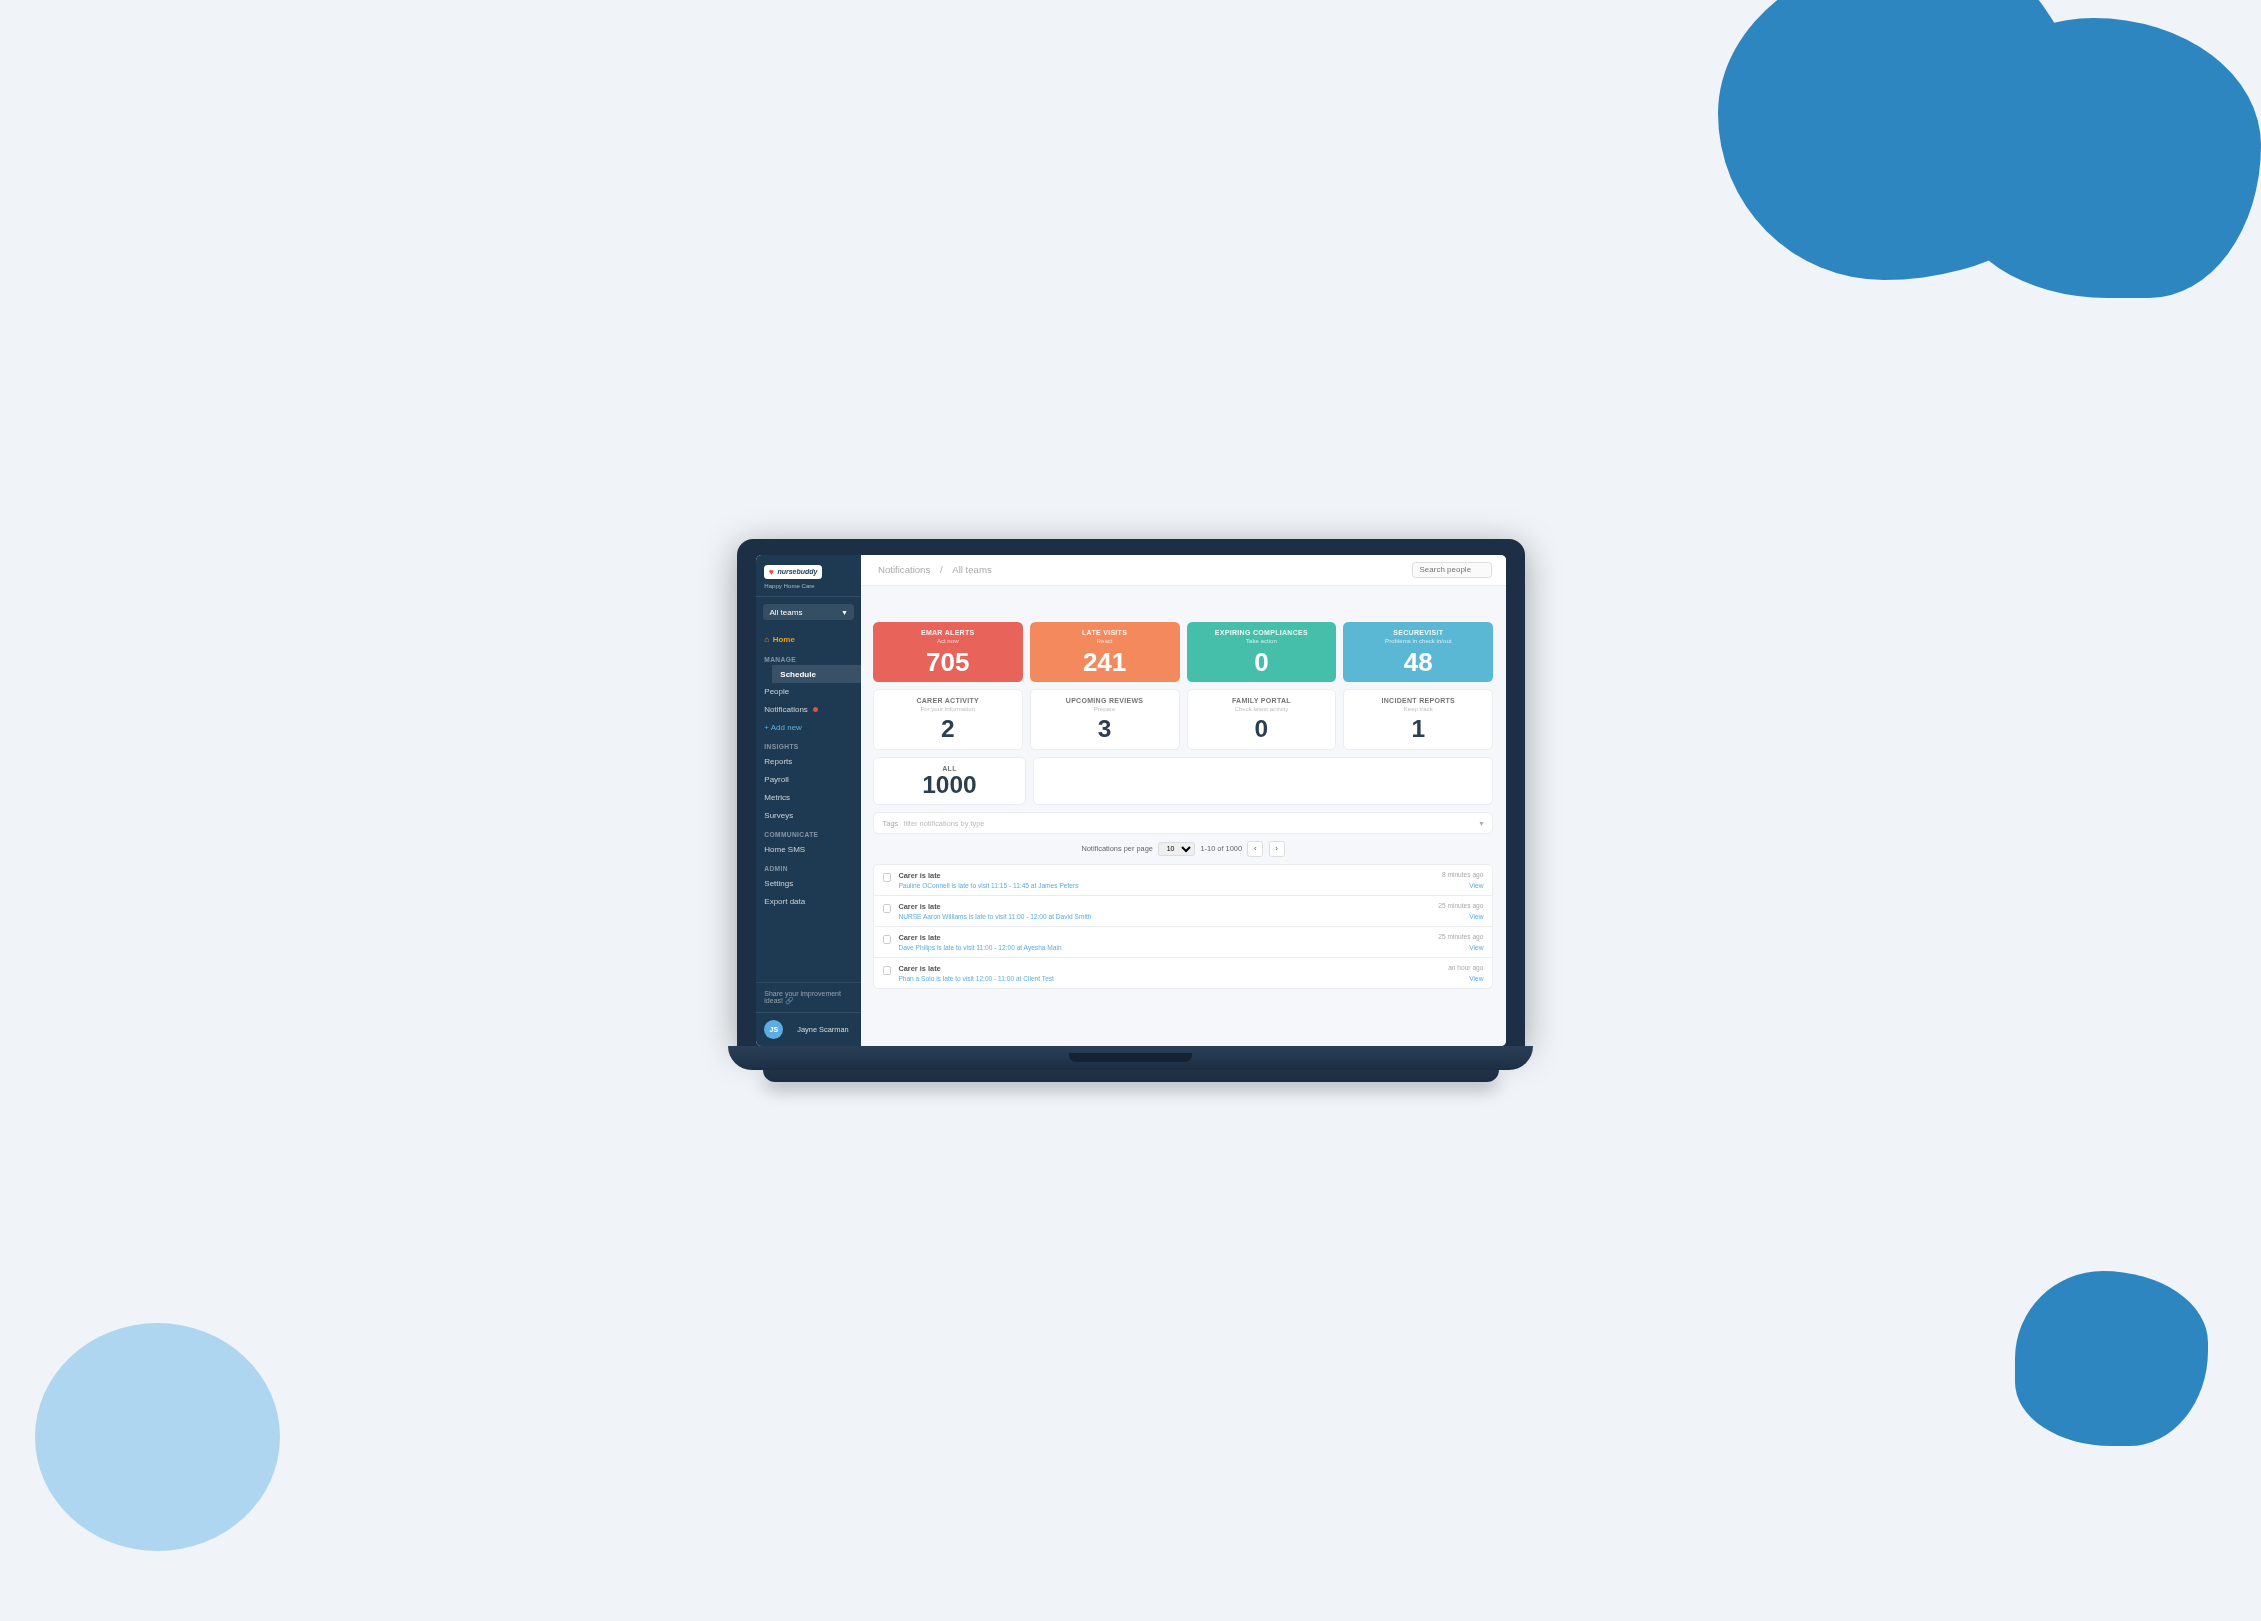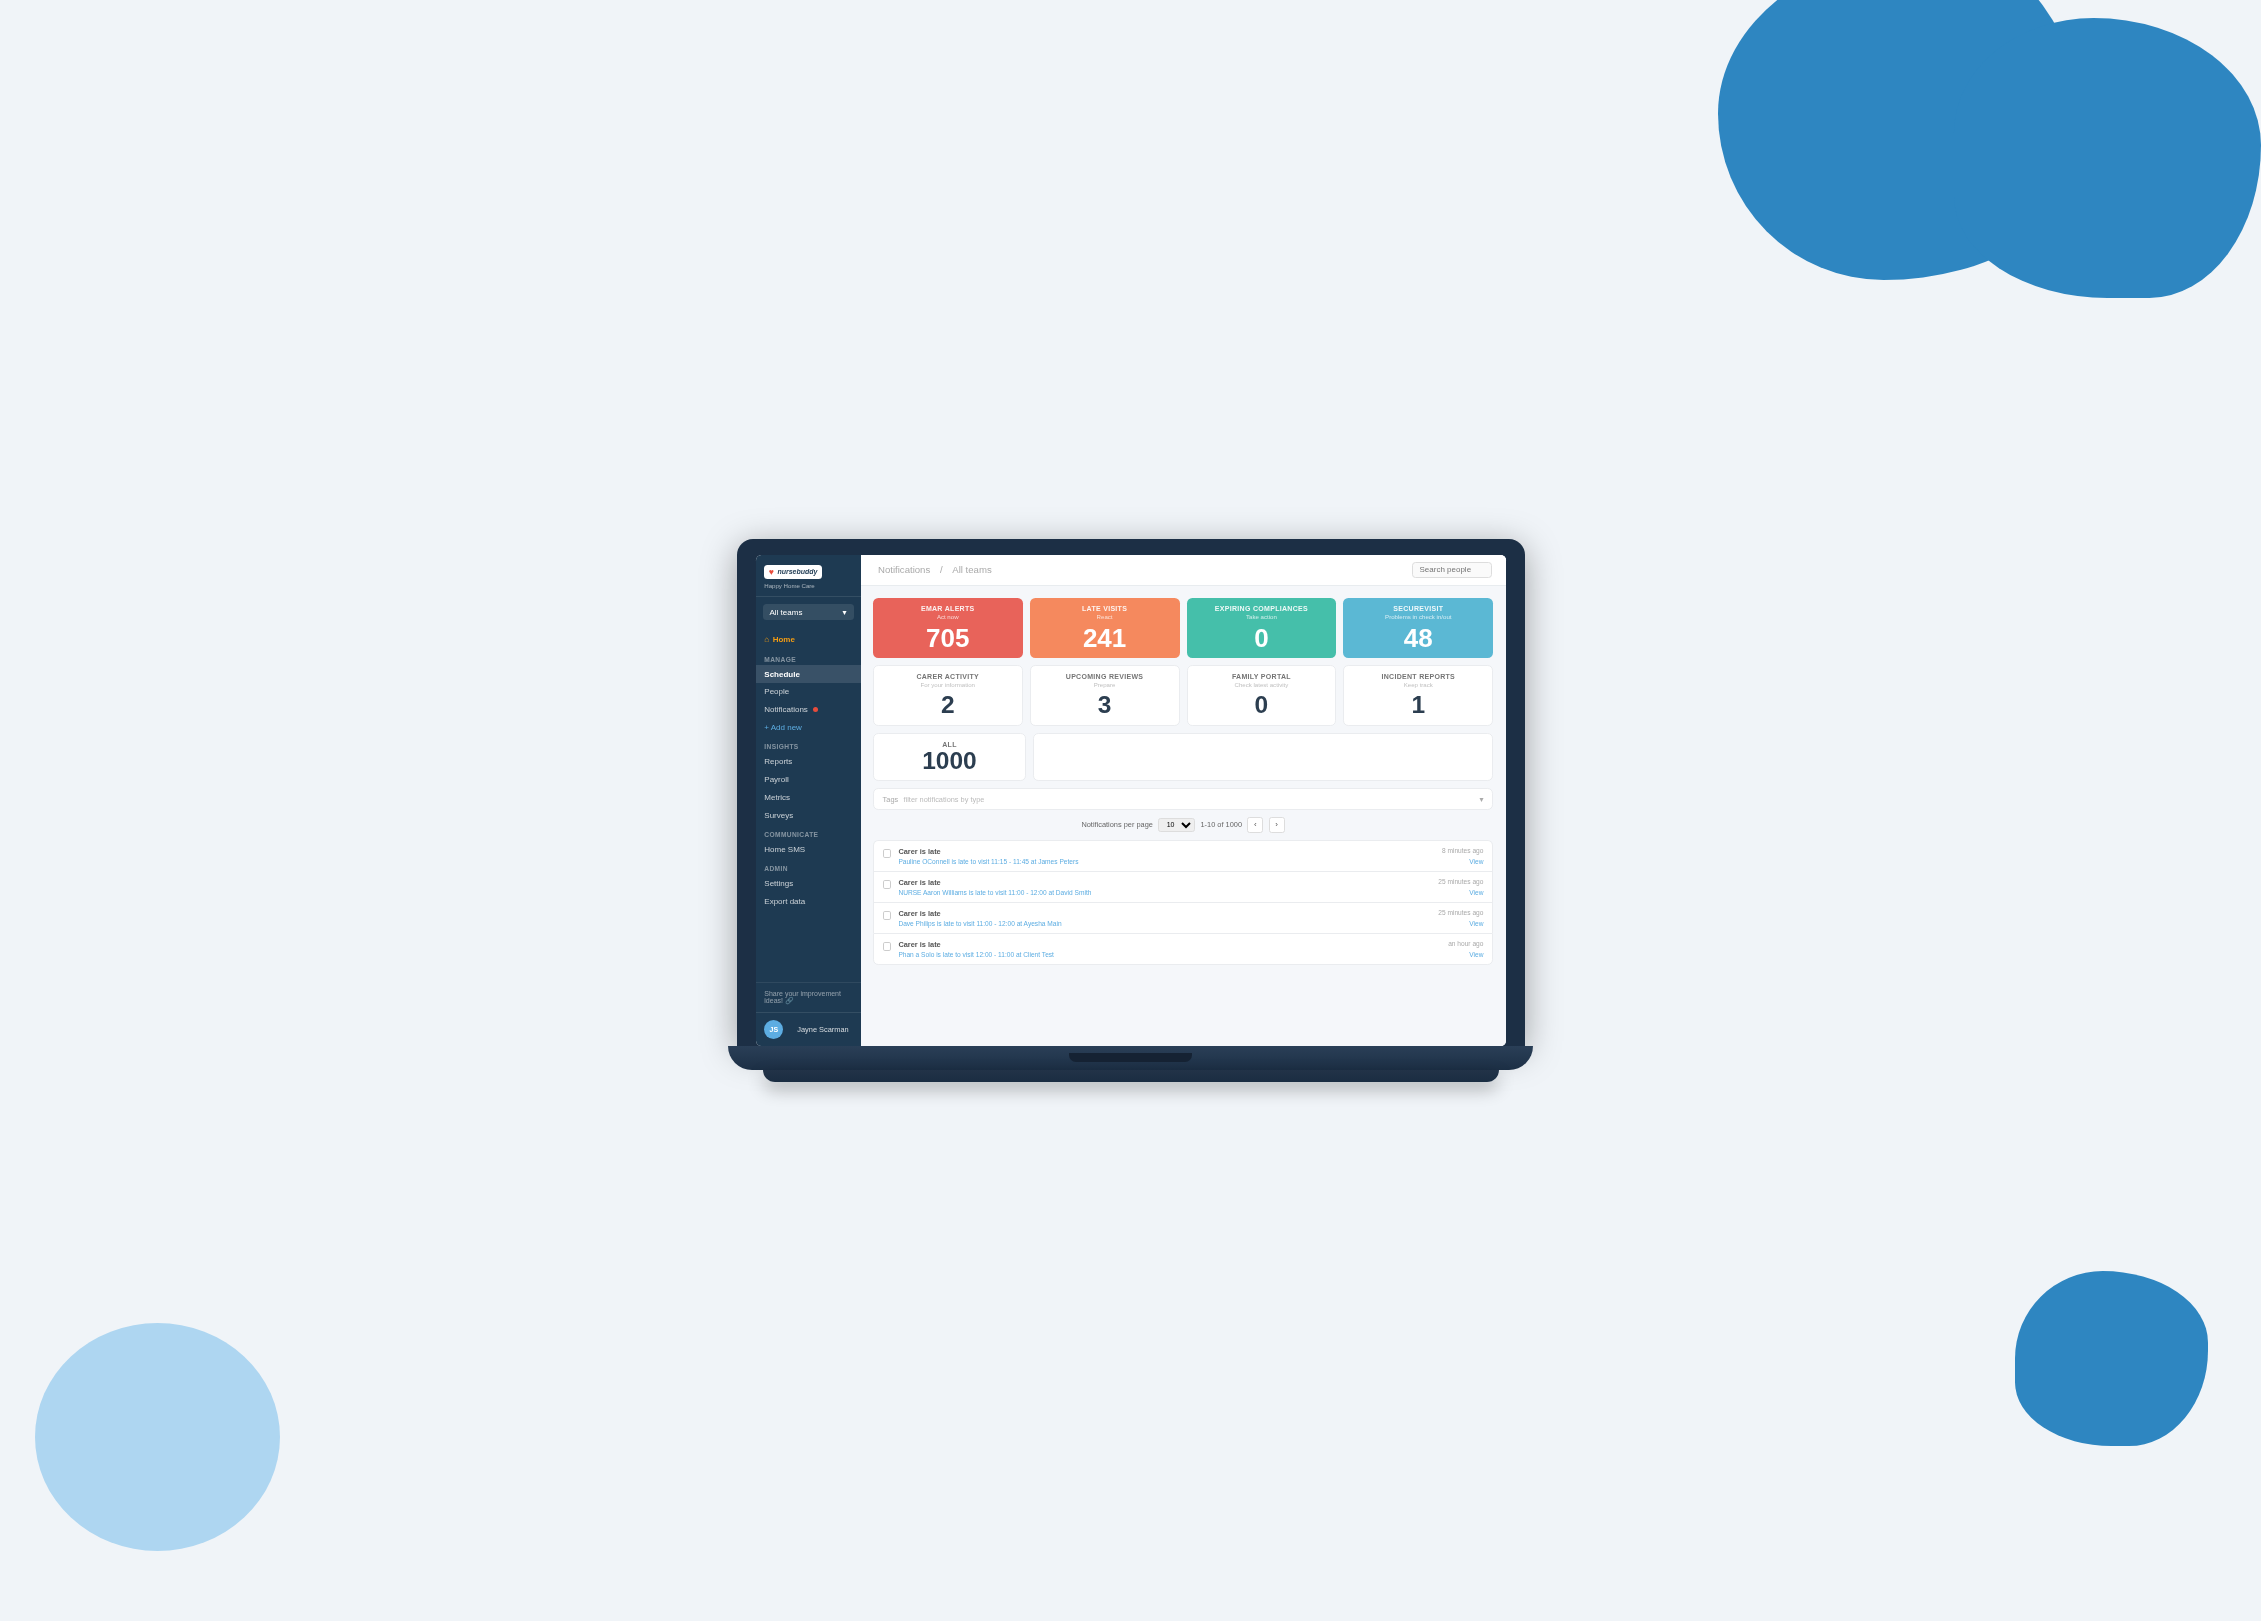--- a/index.html
+++ b/index.html
@@ -154,20 +154,21 @@
       cursor: pointer;
       display: flex;
       align-items: center;
       gap: 3.5px;
       transition: background 0.15s;
     }
     .sidebar-item.active {
       background: rgba(255,255,255,0.12);
       color: #fff;
       font-weight: 600;
+      margin-left: 16px;
     }
     .sidebar-item.home {
       color: #f39c12;
       font-weight: 600;
     }
     .notif-dot {
       width: 5.3px; height: 5.3px;
       background: #e74c3c;
       border-radius: 50%;
       display: inline-block;
@@ -203,20 +204,21 @@
     }
     .user-name { font-size: 7.4px; color: rgba(255,255,255,0.8); }
 
     
     .main {
       flex: 1;
       display: flex;
       flex-direction: column;
       overflow: hidden;
       background: #f5f7fa;
+      gap: 24px;
     }
     .topbar {
       background: #fff;
       padding: 7px 14px;
       display: flex;
       align-items: center;
       justify-content: space-between;
       border-bottom: 0.9px solid #e8ecef;
       flex-shrink: 0;
     }

